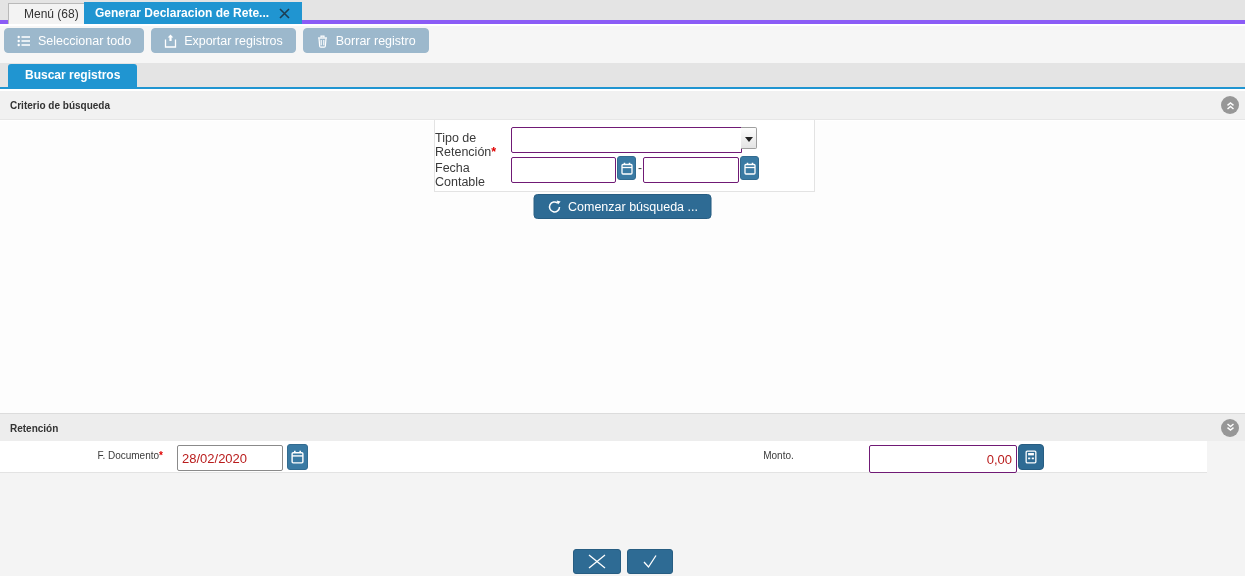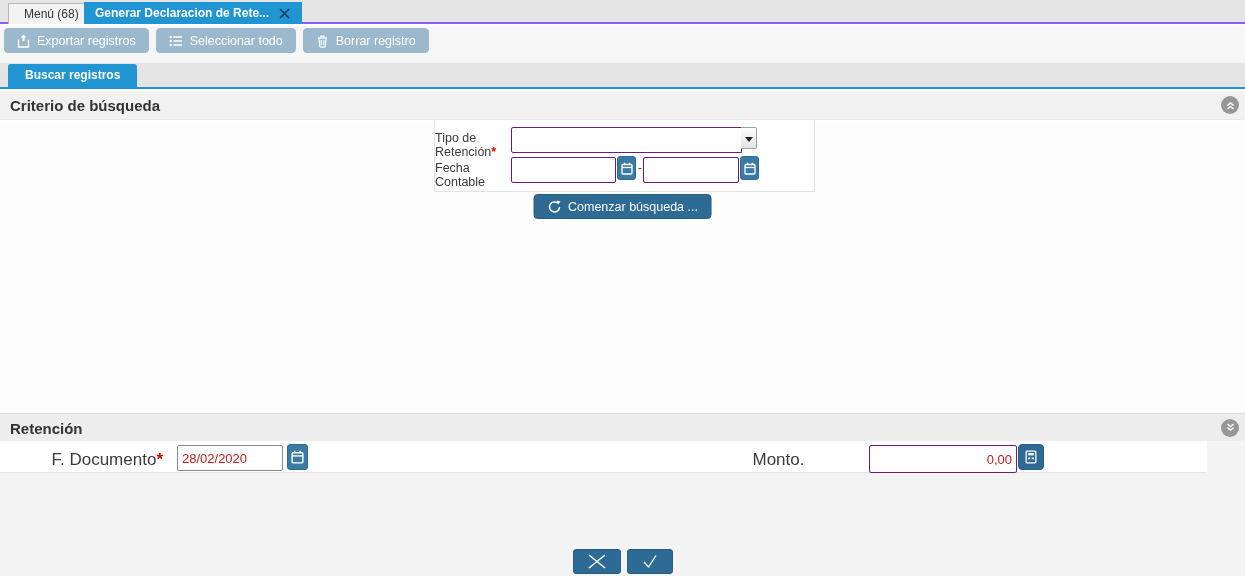--- a/index.html
+++ b/index.html
@@ -3,21 +3,21 @@
 <meta charset="utf-8">
 <style>
   * { margin:0; padding:0; box-sizing:border-box; }
   html,body { background:#fff; }
   #app {
     position:relative; width:1245px; height:576px; overflow:hidden;
     font-family:"Liberation Sans", sans-serif; font-size:12px; background:#fff;
   }
   
   .top-tabbar { position:absolute; left:0; top:0; width:100%; height:24px;
-    background:#e4e4e4; border-bottom:2px solid #8b5cf6; }
+    background:#e4e4e4; border-bottom:4px solid #8b5cf6; }
   .tab-menu { position:absolute; left:8px; top:3px; height:21px; line-height:20px;
     background:#f3f3f3; border:1px solid #b9b9b9; border-bottom:none;
     padding:0 15px; color:#333; cursor:pointer; }
   .tab-active { position:absolute; left:84px; top:2px; height:22px;
     background:#2095d1; color:#fff; font-weight:bold; display:flex; align-items:center;
     gap:9px; padding:0 11px; cursor:pointer; }
   .tab-active .close { cursor:pointer; display:block; }
   
   .toolbar { position:absolute; left:0; top:26px; width:100%; height:37px; background:#f6f6f6; }
   .toolbar-inner { position:absolute; left:4px; top:2px; display:flex; gap:7px; }
@@ -29,21 +29,21 @@
   .tabbar2 { position:absolute; left:0; top:63px; width:100%; height:26px;
     background:#e4e4e4; border-bottom:2px solid #2095d1; }
   .tab-buscar { position:absolute; left:8px; bottom:0; height:23px; line-height:23px;
     background:#2095d1; color:#fff; font-weight:bold; padding:0 17px;
     border-radius:3px 3px 0 0; cursor:pointer; }
   
   .section-header { position:absolute; left:0; width:100%; background:#f1f1f1; }
   #criteria-header { top:91px; height:29px; border-bottom:1px solid #e6e6e6; }
   #param-header { top:413px; height:28px; background:#ededed; border-top:1px solid #dcdcdc; }
   .section-title { position:absolute; left:10px; top:50%; transform:translateY(-50%);
-    font-weight:bold; color:#333; font-size:15px; }
+    font-weight:bold; color:#333; font-size:10px; }
   .circle-btn { position:absolute; right:6px; top:50%; transform:translateY(-50%);
     width:18px; height:18px; border-radius:50%; background:#979797; border:none;
     display:flex; align-items:center; justify-content:center; cursor:pointer; }
   
   .content { position:absolute; left:0; top:121px; width:100%; height:292px; background:#fdfdfd; }
   .form-panel { position:absolute; left:434px; top:-1px; width:381px; height:72px;
     background:#fff; border:1px solid #e3e3e3; border-top:none; }
   .flabel { position:absolute; left:0; width:71px; text-align:left; color:#3b3b3b;
     font-size:12.5px; line-height:14px; }
   .req { color:#e00000; font-weight:bold; }
@@ -63,21 +63,21 @@
   .date2 { position:absolute; left:208px; top:37px; width:96px; }
   .cal2 { left:305px; top:36px; }
   .search-btn { position:absolute; left:50%; transform:translateX(-50%); top:73px;
     height:25px; background:#2e6b94; border:1px solid #275d82; border-radius:4px;
     color:#fff; font:12.5px "Liberation Sans",sans-serif; display:flex; align-items:center;
     gap:7px; padding:0 13px; cursor:pointer; }
   
   .lower { position:absolute; left:0; top:441px; width:100%; height:135px; background:#f4f4f4; }
   .param-row { position:absolute; left:0; top:0; width:1207px; height:32px;
     background:#fff; border-bottom:1px solid #e3e3e3; }
-  .plabel { position:absolute; top:9px; color:#3b3b3b; font-size:17px; }
+  .plabel { position:absolute; top:9px; color:#3b3b3b; font-size:10px; }
   #fdoc-label { left:0; width:163px; text-align:right; }
   #monto-label { left:700px; width:157px; text-align:center; }
   #fdoc-input { position:absolute; left:177px; top:4px; width:106px; height:24px; border-color:#8a8a8a; }
   .cal3 { left:287px; top:3px; width:21px; height:26px; }
   #monto-input { position:absolute; left:869px; top:4px; width:148px; height:28px; text-align:right; }
   .calc-btn { position:absolute; left:1018px; top:3px; width:26px; height:26px;
     background:#2e6b94; border:1px solid #275d82; border-radius:4px;
     display:flex; align-items:center; justify-content:center; cursor:pointer; }
   .fbtn { position:absolute; top:549px; height:25px; background:#2e6b94; border:1px solid #275d82;
     border-radius:3px; display:flex; align-items:center; justify-content:center; cursor:pointer; }
@@ -97,34 +97,34 @@
       <span>Generar Declaracion de Rete...</span>
       <svg class="close" width="13" height="13" viewBox="0 0 13 13">
         <path d="M2,2 L11,11 M11,2 L2,11" stroke="#1d3d52" stroke-width="1.6" fill="none"></path>
       </svg>
     </div>
   </div>
 
   <div class="toolbar">
     <div class="toolbar-inner">
       <button class="tbtn">
-        <svg width="13" height="14" viewBox="0 0 13 14">
-          <path d="M6.5,0.5 L9.3,3.5 H7.6 V7 H5.4 V3.5 H3.7 Z" fill="#fff"></path>
-          <path d="M1.5,5.5 V13 H11.5 V5.5" fill="none" stroke="#fff" stroke-width="1.3"></path>
-        </svg>
-        <span>Exportar registros</span>
-      </button>
-      <button class="tbtn">
         <svg width="14" height="12" viewBox="0 0 14 12">
           <circle cx="1.7" cy="2" r="1.2" fill="#fff"></circle>
             <circle cx="1.7" cy="6" r="1.2" fill="#fff"></circle>
             <circle cx="1.7" cy="10" r="1.2" fill="#fff"></circle>
           <path d="M4.5,2 H13 M4.5,6 H13 M4.5,10 H13" stroke="#fff" stroke-width="1.6"></path>
         </svg>
         <span>Seleccionar todo</span>
+      </button>
+      <button class="tbtn">
+        <svg width="13" height="14" viewBox="0 0 13 14">
+          <path d="M6.5,0.5 L9.3,3.5 H7.6 V7 H5.4 V3.5 H3.7 Z" fill="#fff"></path>
+          <path d="M1.5,5.5 V13 H11.5 V5.5" fill="none" stroke="#fff" stroke-width="1.3"></path>
+        </svg>
+        <span>Exportar registros</span>
       </button>
       <button class="tbtn">
         <svg width="13" height="14" viewBox="0 0 13 14">
           <path d="M5,3.6 V2.2 H8 V3.6" fill="none" stroke="#fff" stroke-width="1.2"></path>
           <path d="M2,4 H11" stroke="#fff" stroke-width="1.3"></path>
           <path d="M3,4.4 L3.7,12.3 A1,1 0 0 0 4.7,13.2 H8.3 A1,1 0 0 0 9.3,12.3 L10,4.4" fill="none" stroke="#fff" stroke-width="1.2"></path>
           <path d="M5.2,6 V11.3 M7.8,6 V11.3" stroke="#fff" stroke-width="1.1"></path>
         </svg>
         <span>Borrar registro</span>
       </button>

